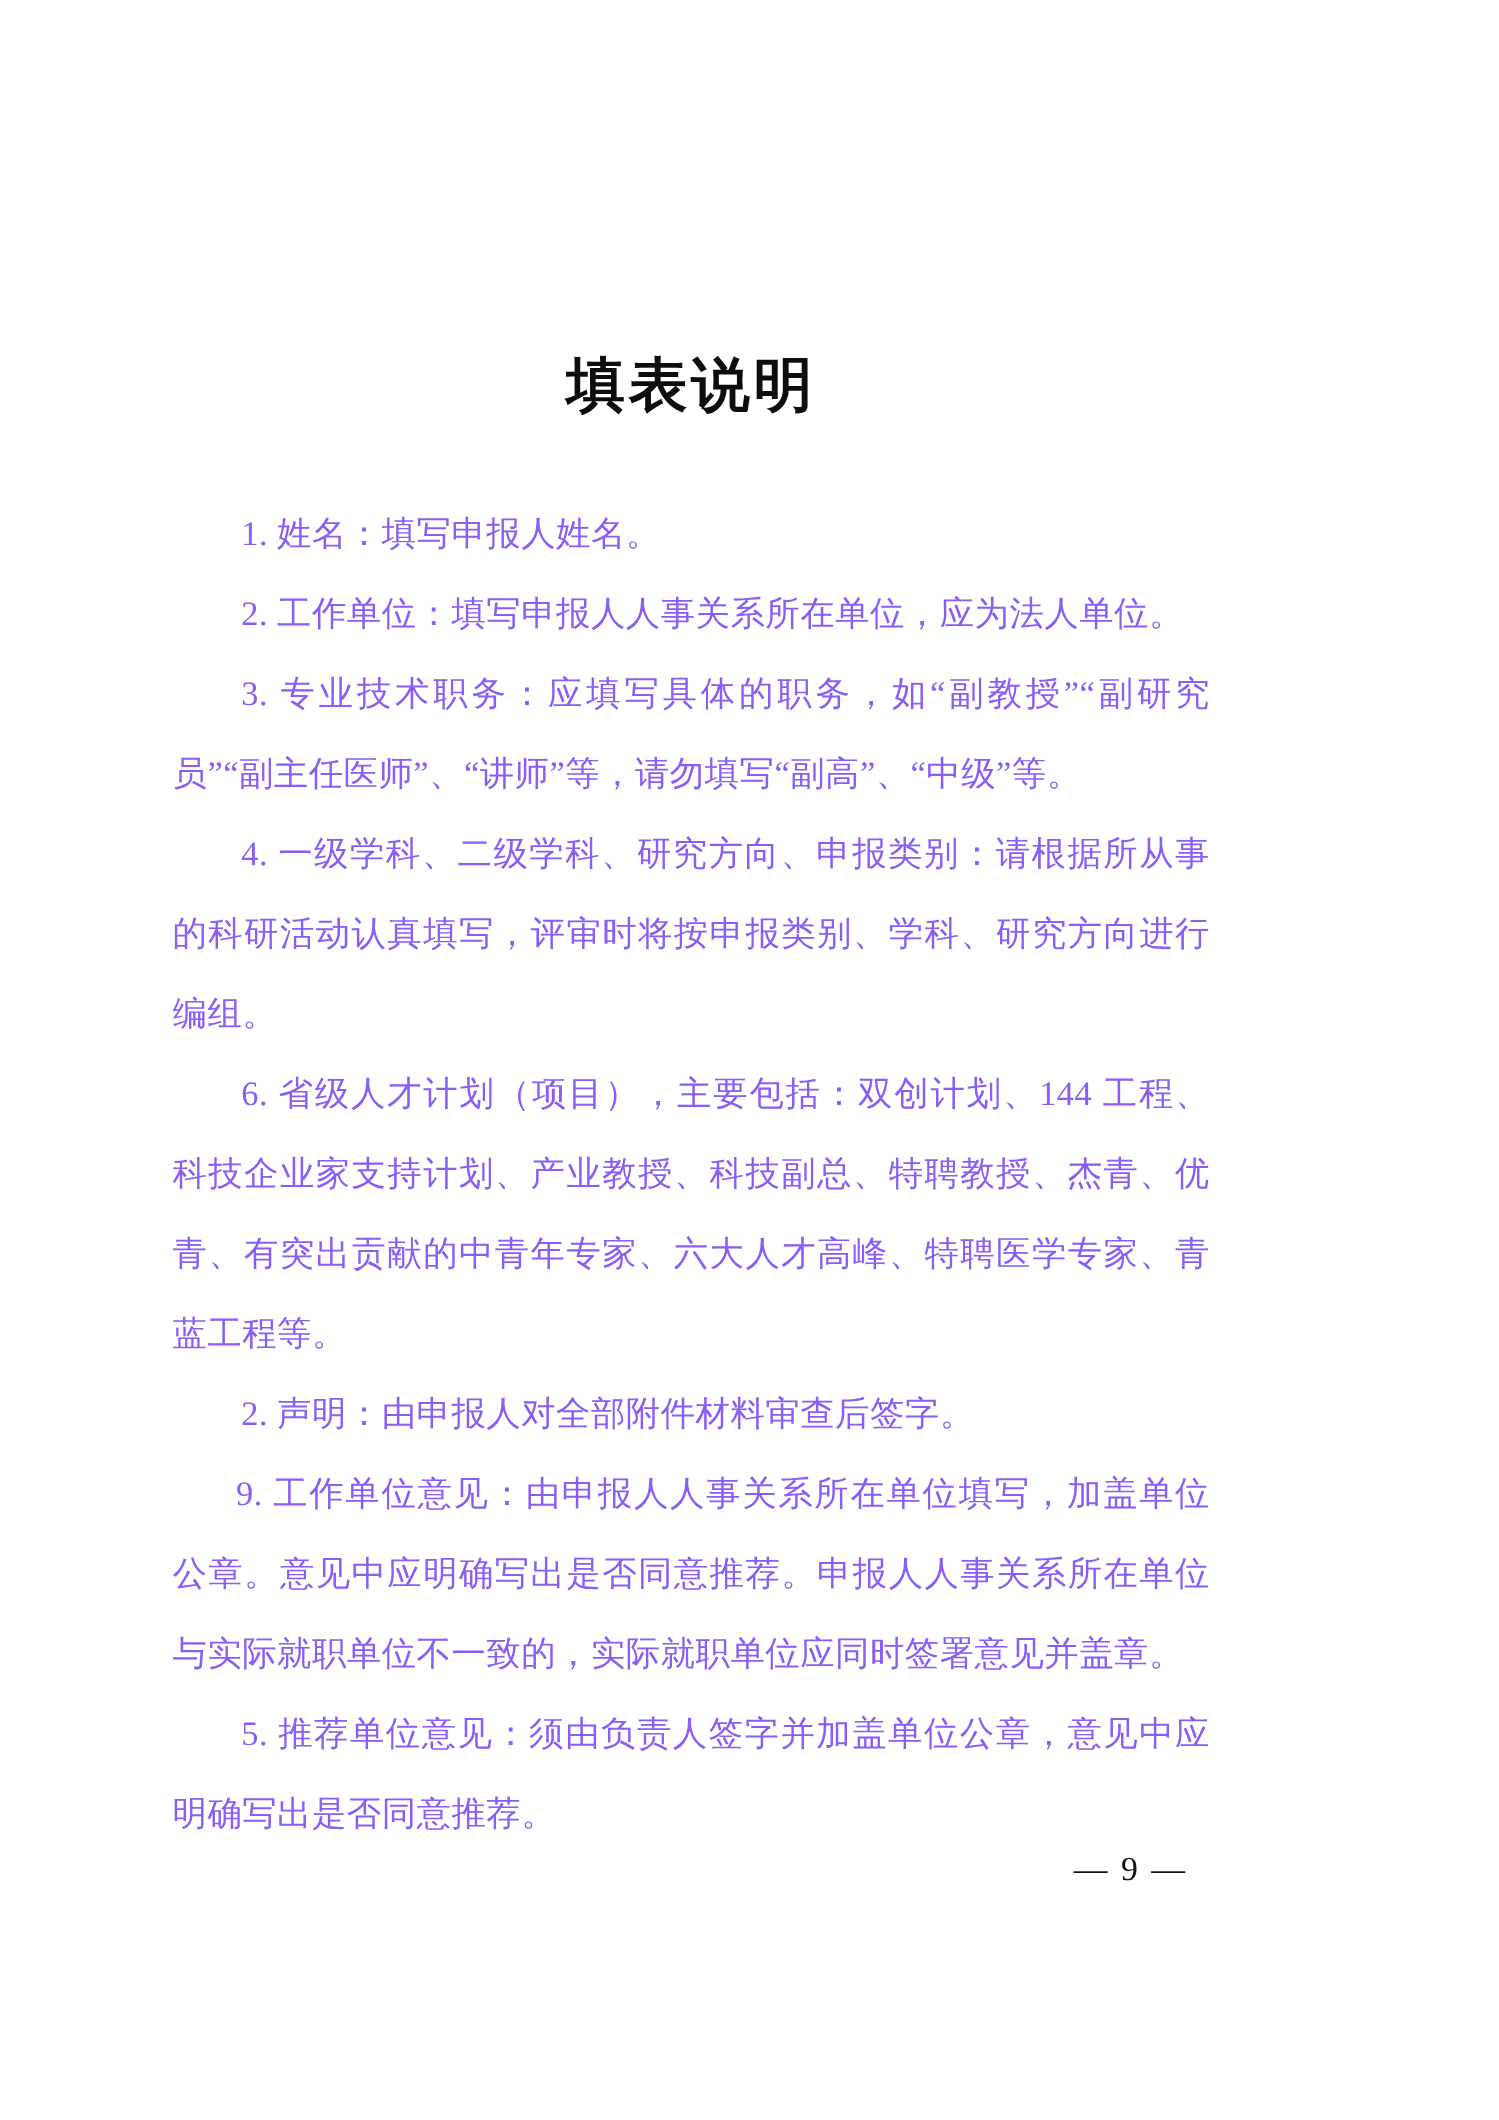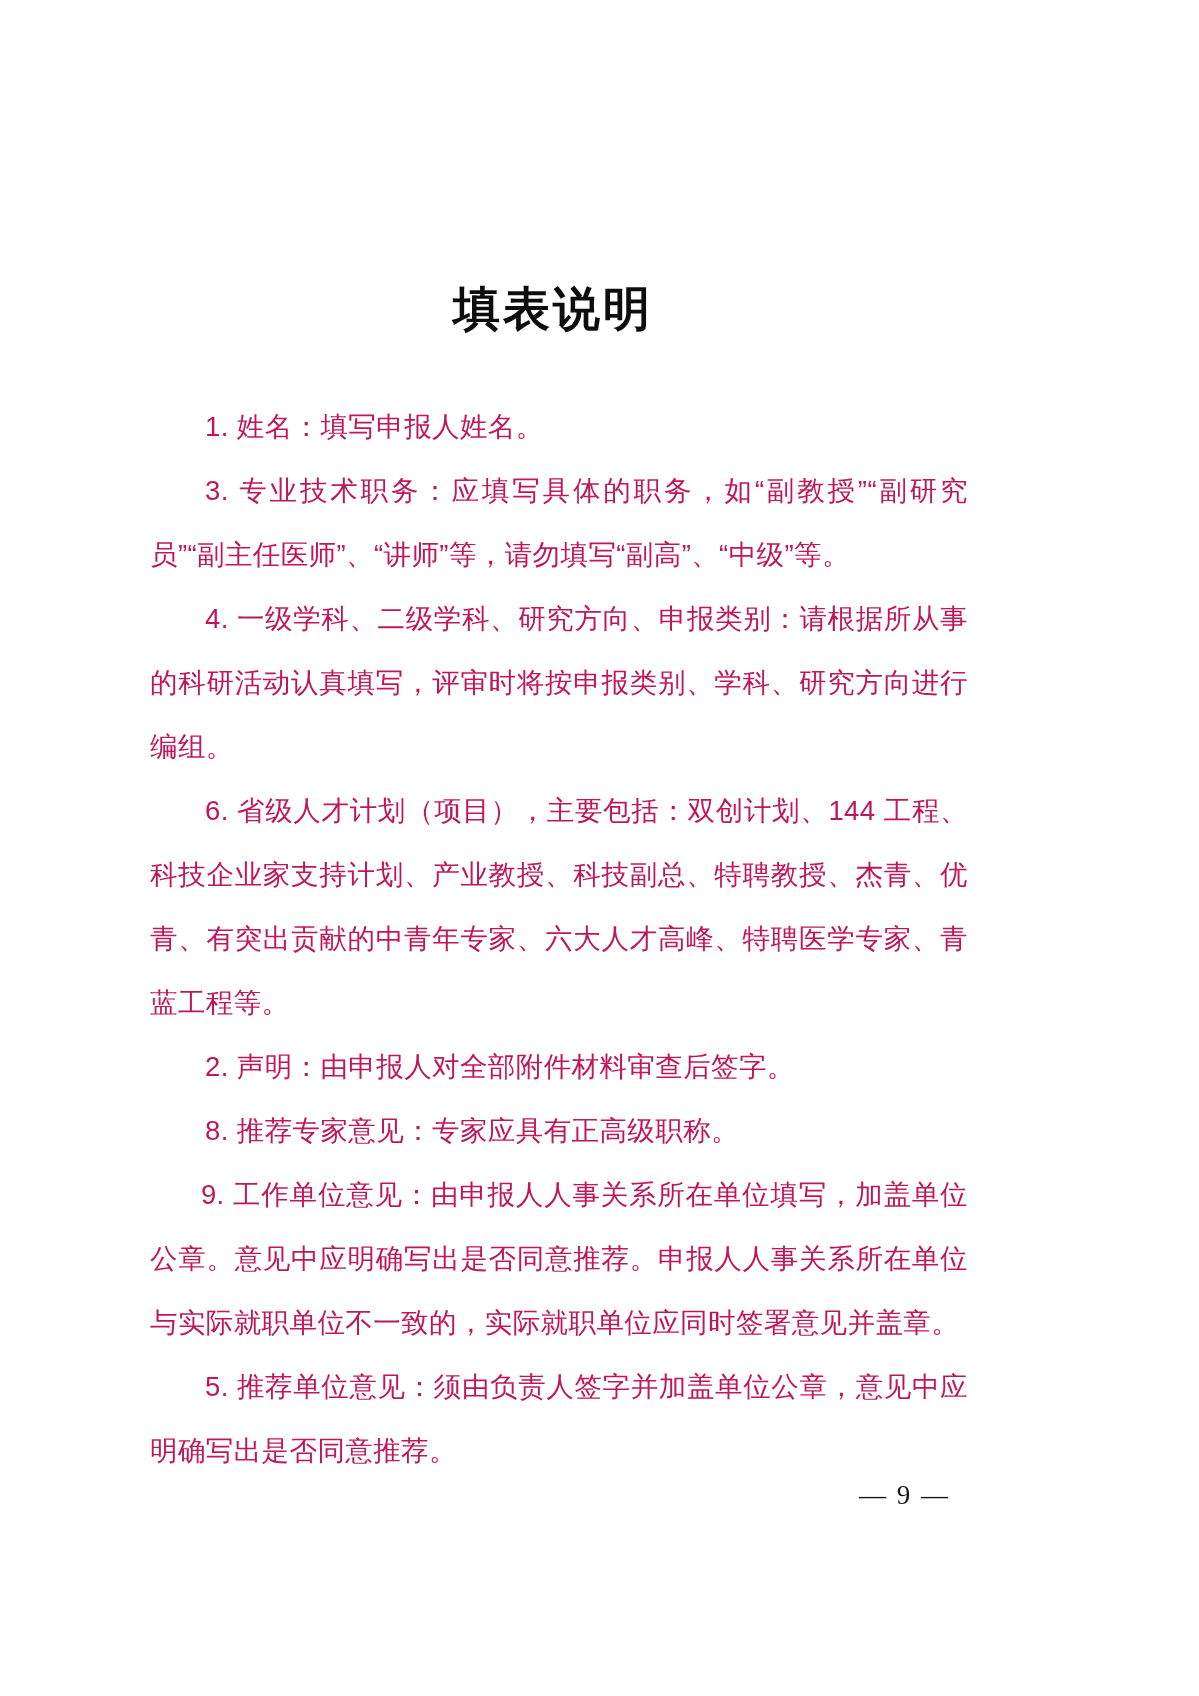--- a/index.html
+++ b/index.html
@@ -37,28 +37,28 @@
     color: #0d0d0d;
     line-height: 1.2;
   }
   .content {
     position: absolute;
     left: 0;
     top: 395px;
     width: 830px;
   }
   .para {
-    font-family: Liberation Sans, sans-serif;
+    font-family: Liberation Serif, serif;
     font-size: 27.5px;
     line-height: 64px;
-    color: #be185d;
+    color: #8b5cf6;
     text-align: justify;
     text-justify: inter-ideograph;
     text-indent: 2em;
-    margin: 0 0 0 12px;
+    margin: 0 0 0 0;
     letter-spacing: 0.4px;
     -webkit-font-smoothing: antialiased;
   }
   .para-tight {
     text-indent: 1.85em;
   }
   .footer {
     position: absolute;
     left: 0;
     top: 1480px;
@@ -75,25 +75,25 @@
 </head>
 <body>
 
 <div class="page">
   <div class="page-body">
 
     <h1 class="doc-title">填表说明</h1>
 
     <div class="content">
       <p class="para">1. 姓名：填写申报人姓名。</p>
+      <p class="para">2. 工作单位：填写申报人人事关系所在单位，应为法人单位。</p>
       <p class="para">3. 专业技术职务：应填写具体的职务，如“副教授”“副研究员”“副主任医师”、“讲师”等，请勿填写“副高”、“中级”等。</p>
       <p class="para">4. 一级学科、二级学科、研究方向、申报类别：请根据所从事的科研活动认真填写，评审时将按申报类别、学科、研究方向进行编组。</p>
       <p class="para">6. 省级人才计划（项目），主要包括：双创计划、144 工程、科技企业家支持计划、产业教授、科技副总、特聘教授、杰青、优青、有突出贡献的中青年专家、六大人才高峰、特聘医学专家、青蓝工程等。</p>
       <p class="para">2. 声明：由申报人对全部附件材料审查后签字。</p>
-      <p class="para">8. 推荐专家意见：专家应具有正高级职称。</p>
       <p class="para para-tight">9. 工作单位意见：由申报人人事关系所在单位填写，加盖单位公章。意见中应明确写出是否同意推荐。申报人人事关系所在单位与实际就职单位不一致的，实际就职单位应同时签署意见并盖章。</p>
       <p class="para">5. 推荐单位意见：须由负责人签字并加盖单位公章，意见中应明确写出是否同意推荐。</p>
     </div>
 
     <div class="footer">— 9 —</div>
 
   </div>
 </div>
 
 </body></html>

